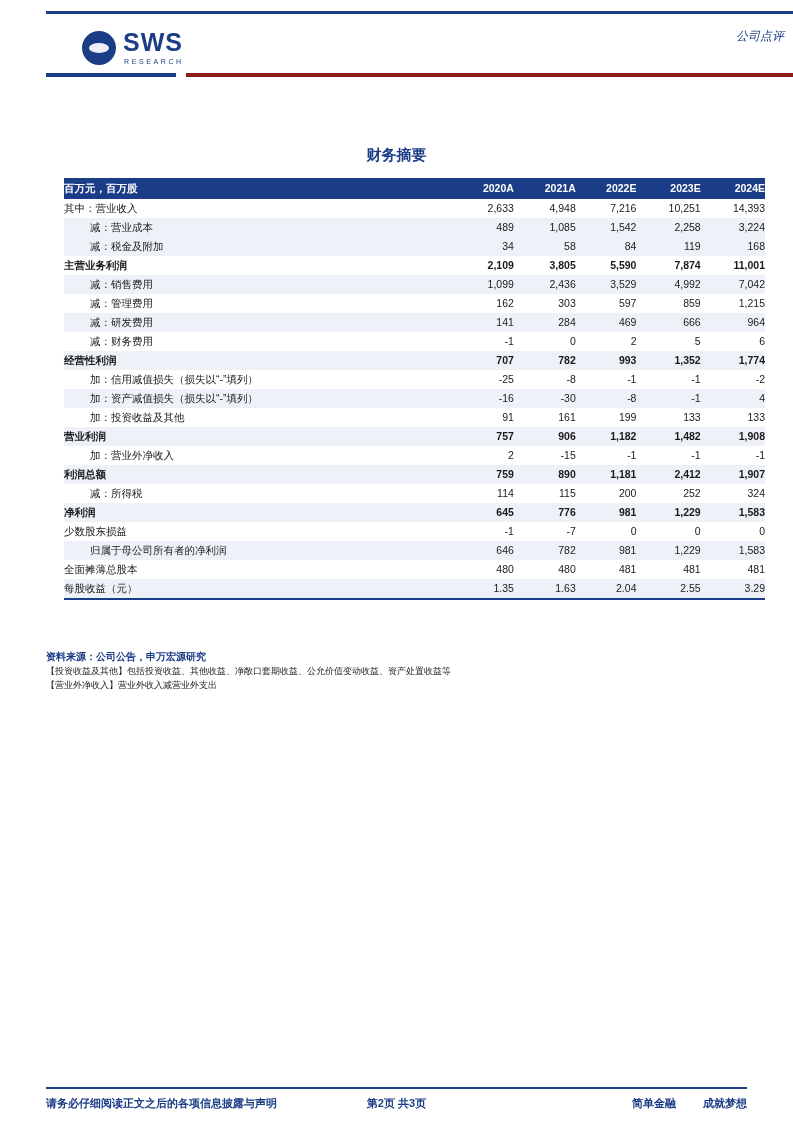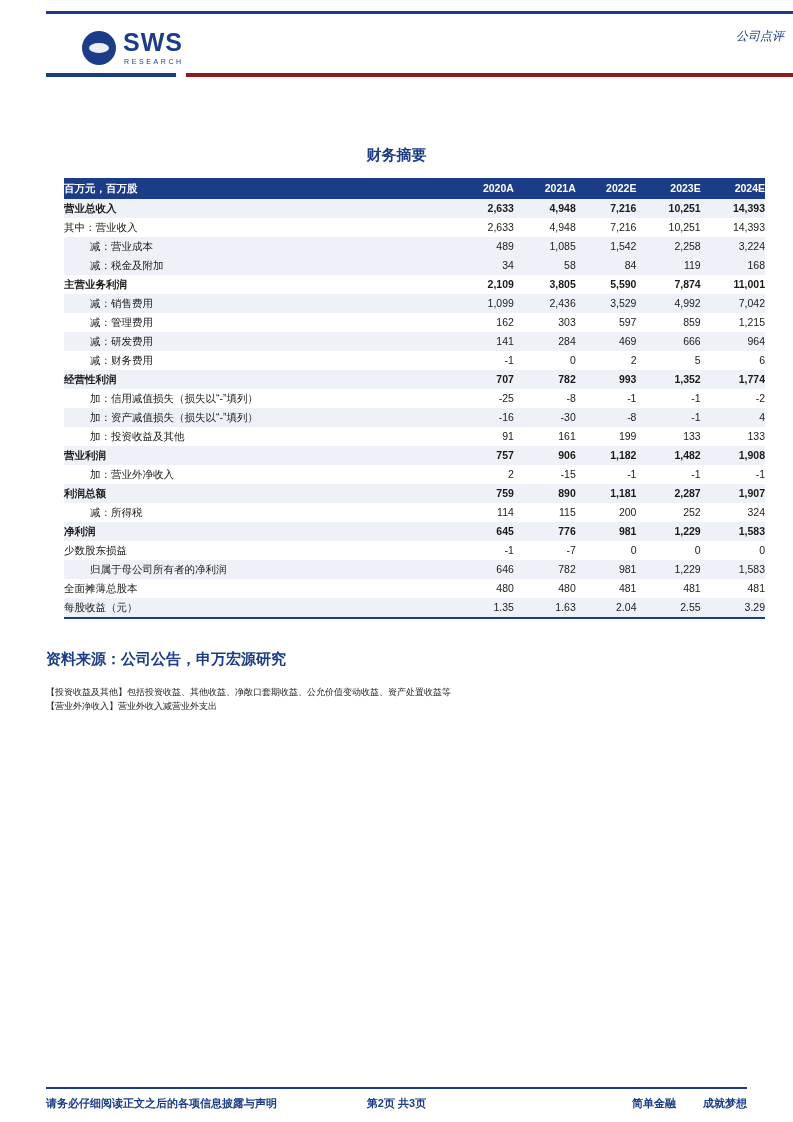--- a/index.html
+++ b/index.html
@@ -165,24 +165,24 @@
   }
 
   
   .notes {
     position: absolute;
     left: 46px;
     top: 650px;
     width: 701px;
   }
   .note-source {
-    font-size: 15px;
+    font-size: 10px;
     color: #1b3c87;
     font-weight: bold;
-    margin-bottom: 16px;
+    margin-bottom: 0;
   }
   .note-line {
     font-size: 9px;
     color: #222;
     line-height: 14px;
   }
 
   
   .footer-rule {
     position: absolute;
@@ -233,28 +233,20 @@
       <tr>
         <th class="lbl">百万元，百万股</th>
         <th class="num">2020A</th>
         <th class="num">2021A</th>
         <th class="num">2022E</th>
         <th class="num">2023E</th>
         <th class="num">2024E</th>
       </tr>
     </thead>
     <tbody id="fin-body">
-        <tr class="shade">
-          <td class="lbl bold">营业总收入</td>
-          <td class="num bold">2,633</td>
-          <td class="num bold">4,948</td>
-          <td class="num bold">7,216</td>
-          <td class="num bold">10,251</td>
-          <td class="num bold">14,393</td>
-        </tr>
         <tr class="plain">
           <td class="lbl">其中：营业收入</td>
           <td class="num">2,633</td>
           <td class="num">4,948</td>
           <td class="num">7,216</td>
           <td class="num">10,251</td>
           <td class="num">14,393</td>
         </tr>
         <tr class="shade">
           <td class="lbl ind1">减：营业成本</td>
@@ -358,21 +350,21 @@
           <td class="num">-15</td>
           <td class="num">-1</td>
           <td class="num">-1</td>
           <td class="num">-1</td>
         </tr>
         <tr class="shade">
           <td class="lbl bold">利润总额</td>
           <td class="num bold">759</td>
           <td class="num bold">890</td>
           <td class="num bold">1,181</td>
-          <td class="num bold">2,287</td>
+          <td class="num bold">2,412</td>
           <td class="num bold">1,907</td>
         </tr>
         <tr class="plain">
           <td class="lbl ind1">减：所得税</td>
           <td class="num">114</td>
           <td class="num">115</td>
           <td class="num">200</td>
           <td class="num">252</td>
           <td class="num">324</td>
         </tr>

